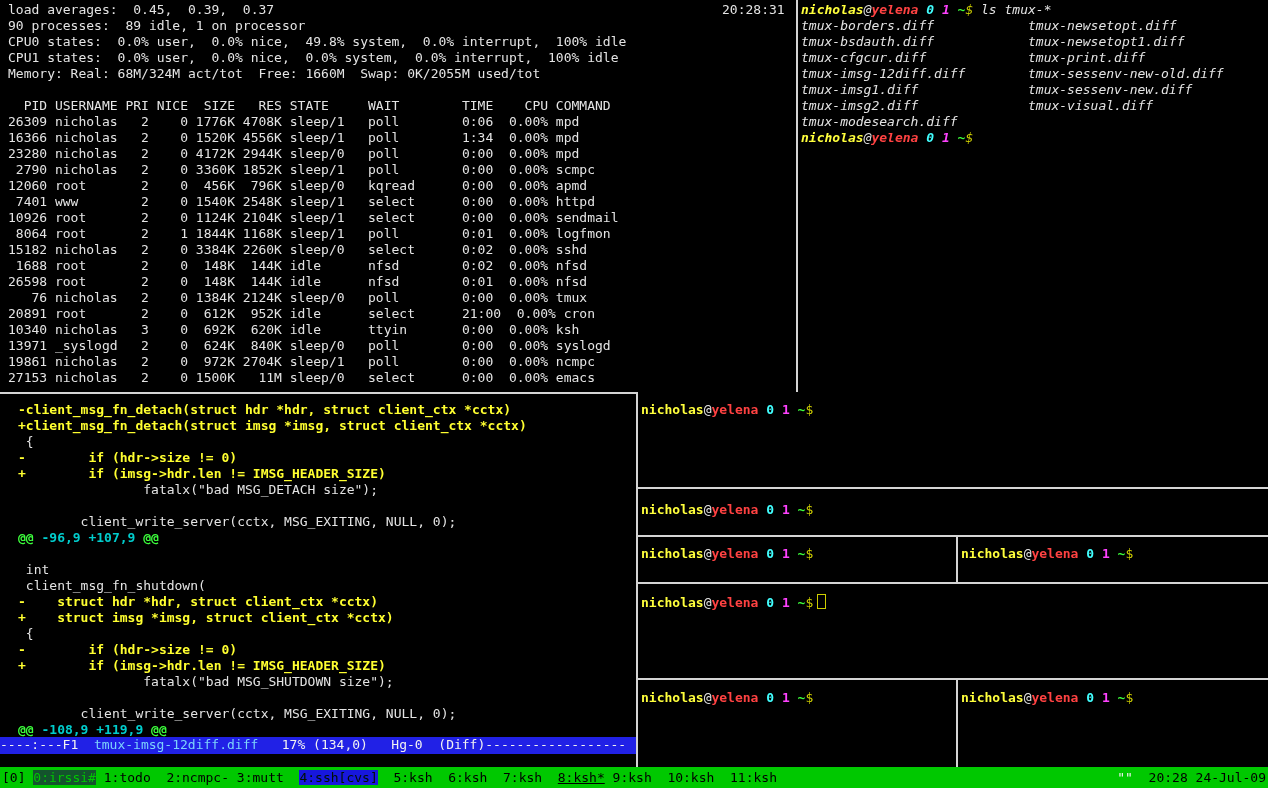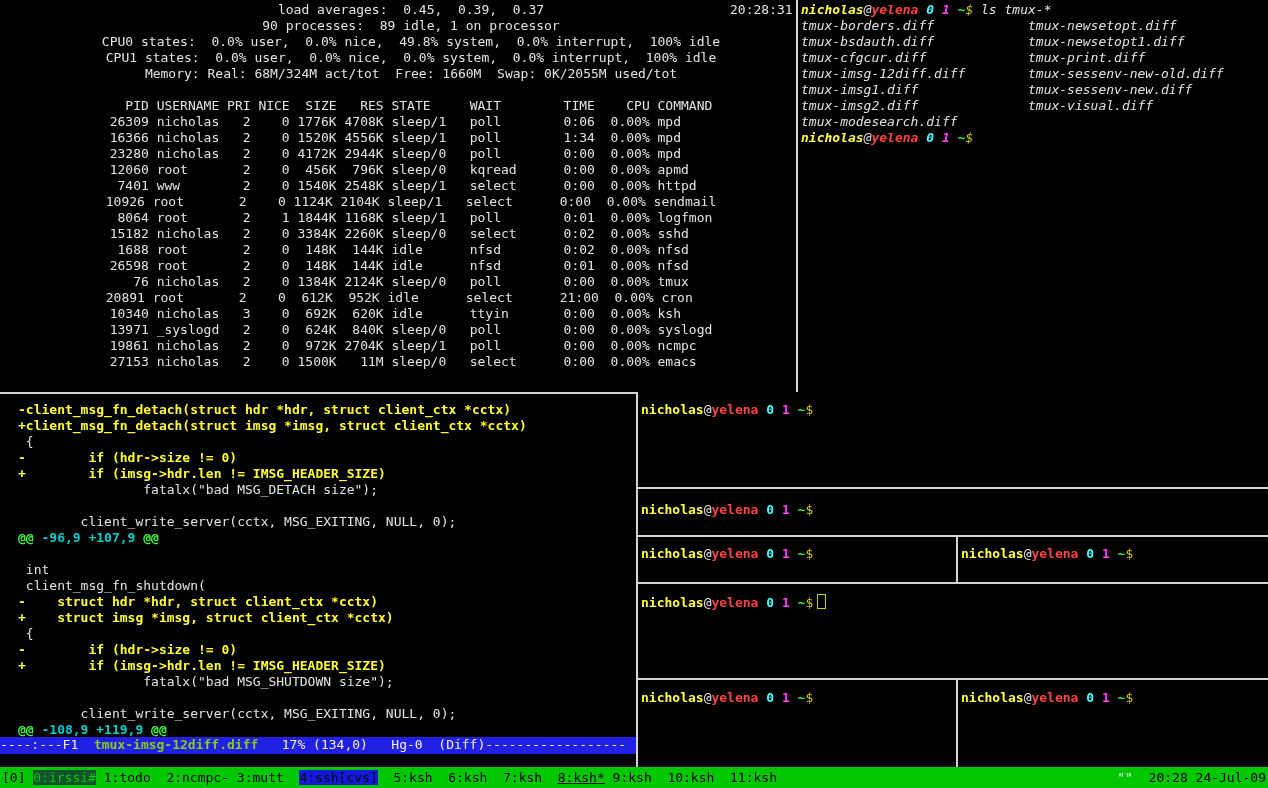--- a/index.html
+++ b/index.html
@@ -12,27 +12,27 @@
   .w{color:#e4e4e4;}
   .k{color:#000;}
   .yb{color:#ffff3c;font-weight:bold;}
   .y{color:#cdcd00;}
   .rb{color:#ff4242;font-weight:bold;}
   .cb{color:#42ffff;font-weight:bold;}
   .mb{color:#ff42ff;font-weight:bold;}
   .gb{color:#3cff3c;font-weight:bold;}
   .cy{color:#00cdcd;font-weight:bold;}
   .diffy{color:#ffff30;font-weight:bold;}
-  #pane-top{left:16px;top:2px;width:790px;height:388px;text-align:center;}
+  #pane-top{left:8px;top:2px;width:790px;height:388px;}
   #top-clock{position:absolute;left:714px;top:0;}
   #pane-ls{left:801px;top:2px;width:465px;height:388px;font-style:italic;}
   #pane-emacs{left:2px;top:402px;width:632px;height:336px;margin-left:16px;}
   #emacs-modeline{position:absolute;left:0;top:737px;width:636px;height:17px;background:#2121e6;
                   color:#f2f2f2;white-space:pre;overflow:hidden;}
-  #emacs-modeline .fn{font-weight:bold;color:#84cc16;}
+  #emacs-modeline .fn{font-weight:normal;color:#7dd3fc;}
   .shell{position:absolute;padding:8px 0 0 2px;box-sizing:border-box;overflow:hidden;}
   .cursor{display:inline-block;width:7px;height:13px;border:1px solid #cdcd00;
           vertical-align:-2px;margin-left:4px;}
   #status-bar{position:absolute;left:0;top:767px;width:1268px;height:21px;background:#00c800;
               color:#000;display:flex;align-items:center;padding:0 2px;box-sizing:border-box;
               white-space:pre;overflow:hidden;}
   .sw{white-space:pre;}
   .sw-inverse{background:#14532d;color:#00c800;}
   .sw-blue{background:#1717dd;color:#001000;}
   .sw-current{text-decoration:underline;}
@@ -49,20 +49,21 @@
         <div class="line">load averages:  0.45,  0.39,  0.37</div>
         <div class="line">90 processes:  89 idle, 1 on processor</div>
         <div class="line">CPU0 states:  0.0% user,  0.0% nice,  49.8% system,  0.0% interrupt,  100% idle</div>
         <div class="line">CPU1 states:  0.0% user,  0.0% nice,  0.0% system,  0.0% interrupt,  100% idle</div>
         <div class="line">Memory: Real: 68M/324M act/tot  Free: 1660M  Swap: 0K/2055M used/tot</div>
         <div class="line"></div>
         <div class="line">  PID USERNAME PRI NICE  SIZE   RES STATE     WAIT        TIME    CPU COMMAND</div>
         <div class="line">26309 nicholas   2    0 1776K 4708K sleep/1   poll        0:06  0.00% mpd    </div>
         <div class="line">16366 nicholas   2    0 1520K 4556K sleep/1   poll        1:34  0.00% mpd    </div>
         <div class="line">23280 nicholas   2    0 4172K 2944K sleep/0   poll        0:00  0.00% mpd    </div>
+        <div class="line"> 2790 nicholas   2    0 3360K 1852K sleep/1   poll        0:00  0.00% scmpc  </div>
         <div class="line">12060 root       2    0  456K  796K sleep/0   kqread      0:00  0.00% apmd   </div>
         <div class="line"> 7401 www        2    0 1540K 2548K sleep/1   select      0:00  0.00% httpd  </div>
         <div class="line">10926 root       2    0 1124K 2104K sleep/1   select      0:00  0.00% sendmail</div>
         <div class="line"> 8064 root       2    1 1844K 1168K sleep/1   poll        0:01  0.00% logfmon</div>
         <div class="line">15182 nicholas   2    0 3384K 2260K sleep/0   select      0:02  0.00% sshd   </div>
         <div class="line"> 1688 root       2    0  148K  144K idle      nfsd        0:02  0.00% nfsd   </div>
         <div class="line">26598 root       2    0  148K  144K idle      nfsd        0:01  0.00% nfsd   </div>
         <div class="line">   76 nicholas   2    0 1384K 2124K sleep/0   poll        0:00  0.00% tmux   </div>
         <div class="line">20891 root       2    0  612K  952K idle      select      21:00  0.00% cron   </div>
         <div class="line">10340 nicholas   3    0  692K  620K idle      ttyin       0:00  0.00% ksh    </div>

